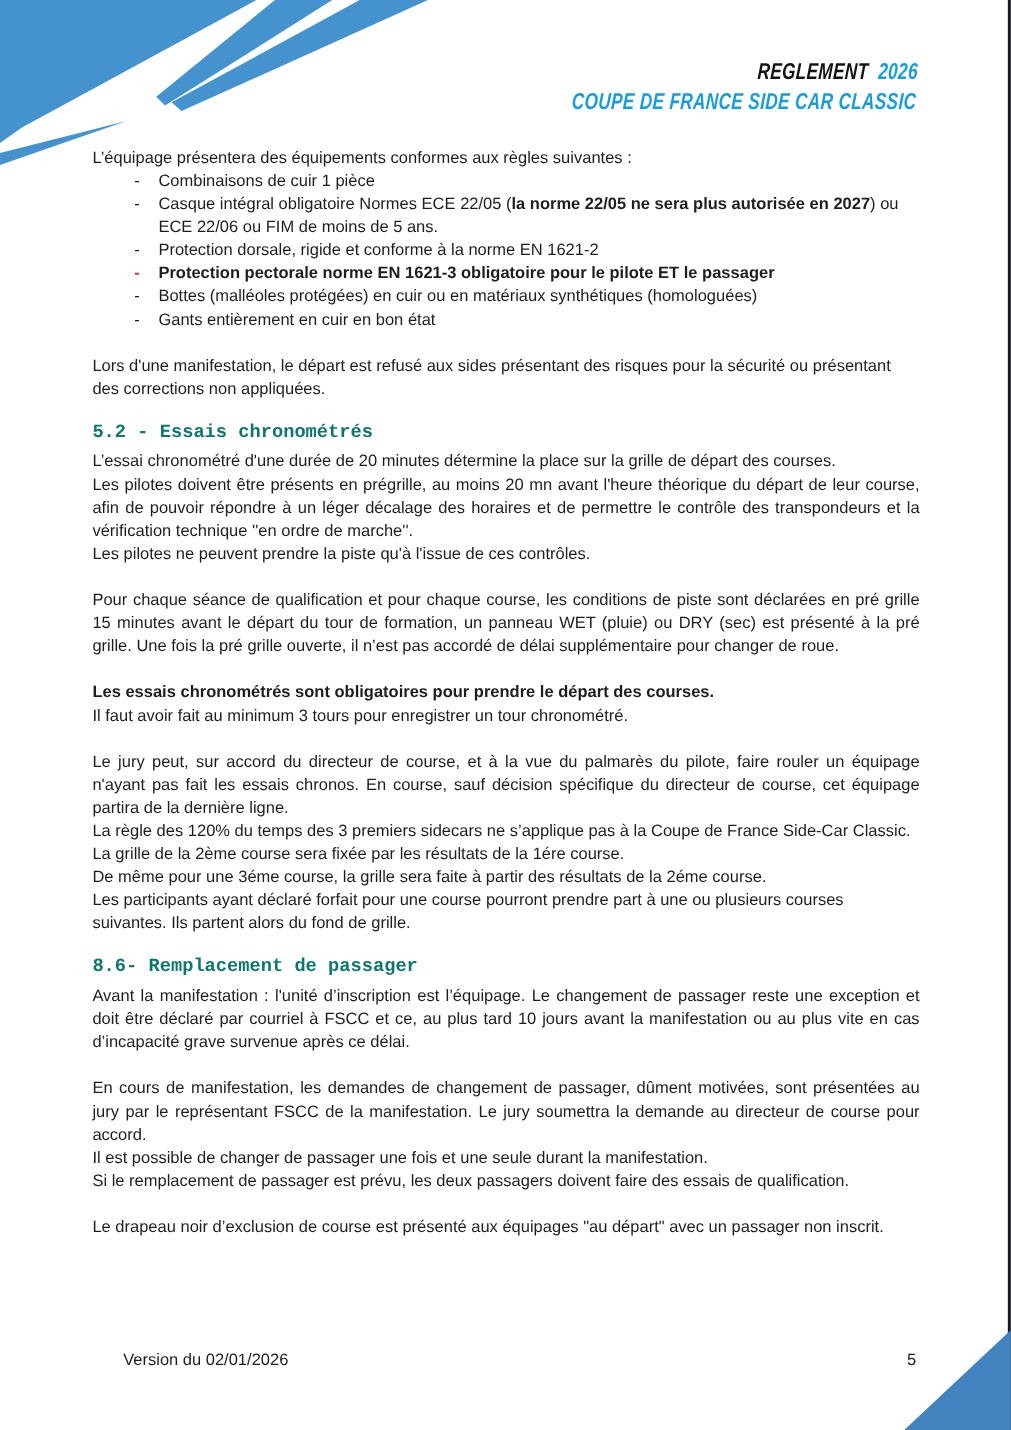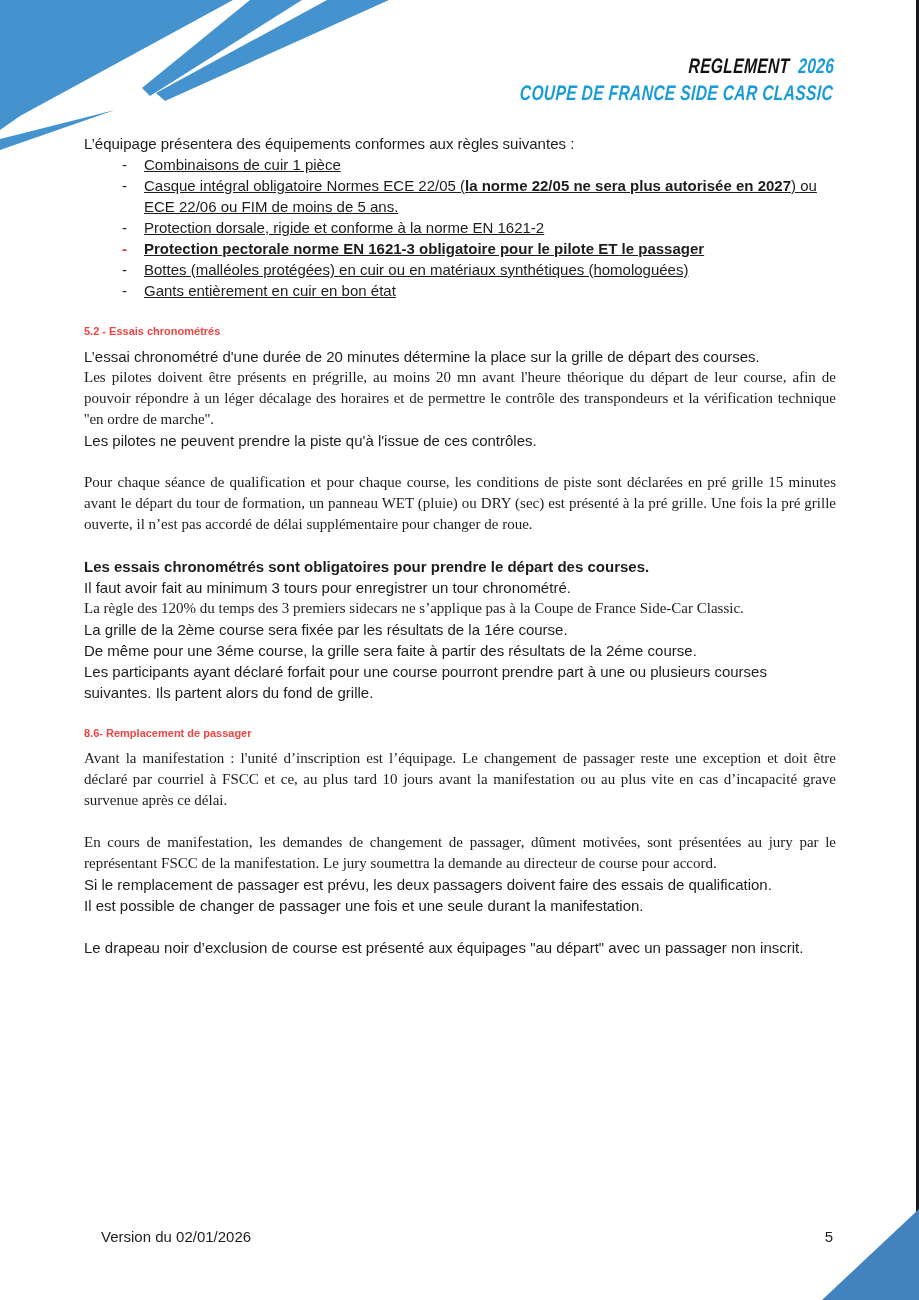--- a/index.html
+++ b/index.html
@@ -20,34 +20,35 @@
   }
   .hdr .line1 { font-size:21px; color:#121212; letter-spacing:0.5px; }
   .hdr .line1 .year { color:#1a9cd8; margin-left:12px; }
   .hdr .line2 { font-size:21px; color:#1a9cd8; letter-spacing:0.5px; }
   
   .content {
     position:absolute; left:84px; top:133px; width:752px;
     font-size:15px; line-height:21px;
   }
   .content p { margin:0; }
-  .j  { text-align:justify;font-family:Liberation Serif, serif; }
+  .j  { text-align:justify; }
   .b  { font-weight:bold; }
   .mt1 { margin-top:21px !important; }
   .mt2 { margin-top:42px !important; }
   h2 {
-    font-size:11px; font-weight:bold; margin:19px 0 4px 0; color:#ef4444;
+    font-size:17px; font-weight:bold; margin:19px 0 4px 0; color:#0f766e;
     line-height:22px;
+    font-family:Liberation Mono, monospace;
   }
   ul.bullets { margin:0; padding:0; list-style:none; }
-  ul.bullets li { position:relative; padding-left:60px;text-decoration:underline; }
+  ul.bullets li { position:relative; padding-left:60px; }
   ul.bullets li::before { content:"-"; position:absolute; left:38px; top:0; }
   ul.bullets li.red-dash::before { color:#e03131; font-weight:bold; }
   
-  .footer-version { position:absolute; left:101px; top:1228px; font-size:15px; }
+  .footer-version { position:absolute; left:112px; top:1228px; font-size:15px; }
   .footer-page { position:absolute; top:1228px; right:86px; font-size:15px; z-index:3; }
 </style>
 </head>
 <body>
 
 <div class="page">
 
   <svg class="swoosh" width="470" height="160" viewBox="0 0 470 160" aria-hidden="true">
     <polygon points="0,0 233,0 20,116 0,130" fill="#4493ce"></polygon>
     <polygon points="0,139 0,150 115,110" fill="#4493ce"></polygon>
@@ -76,44 +77,46 @@
 
     <ul class="bullets">
       <li><span>Combinaisons de cuir 1 pièce</span></li>
       <li><span>Casque intégral obligatoire Normes ECE 22/05 (</span><span class="b">la norme 22/05 ne sera plus autorisée en 2027</span><span>) ou ECE 22/06 ou FIM de moins de 5 ans.</span></li>
       <li><span>Protection dorsale, rigide et conforme à la norme EN 1621-2</span></li>
       <li class="red-dash b"><span class="b">Protection pectorale norme EN 1621-3 obligatoire pour le pilote ET le passager</span></li>
       <li><span>Bottes (malléoles protégées) en cuir ou en matériaux synthétiques (homologuées)</span></li>
       <li><span>Gants entièrement en cuir en bon état</span></li>
     </ul>
 
+    <p class="mt1">Lors d'une manifestation, le départ est refusé aux sides présentant des risques pour la sécurité ou présentant des corrections non appliquées.</p>
 
     <h2>5.2 - Essais chronométrés</h2>
     <p>L’essai chronométré d'une durée de 20 minutes détermine la place sur la grille de départ des courses.</p>
     <p class="j">Les pilotes doivent être présents en prégrille, au moins 20 mn avant l'heure théorique du départ de leur course, afin de pouvoir répondre à un léger décalage des horaires et de permettre le contrôle des transpondeurs et la vérification technique ''en ordre de marche''.</p>
     <p>Les pilotes ne peuvent prendre la piste qu'à l'issue de ces contrôles.</p>
 
     <p class="mt1 j">Pour chaque séance de qualification et pour chaque course, les conditions de piste sont déclarées en pré grille 15 minutes avant le départ du tour de formation, un panneau WET (pluie) ou DRY (sec) est présenté à la pré grille. Une fois la pré grille ouverte, il n’est pas accordé de délai supplémentaire pour changer de roue.</p>
 
     <p class="mt1 b">Les essais chronométrés sont obligatoires pour prendre le départ des courses.</p>
     <p>Il faut avoir fait au minimum 3 tours pour enregistrer un tour chronométré.</p>
 
+    <p class="mt1 j">Le jury peut, sur accord du directeur de course, et à la vue du palmarès du pilote, faire rouler un équipage n'ayant pas fait les essais chronos. En course, sauf décision spécifique du directeur de course, cet équipage partira de la dernière ligne.</p>
     <p class="j">La règle des 120% du temps des 3 premiers sidecars ne s’applique pas à la Coupe de France Side-Car Classic.</p>
 
     <p>La grille de la 2ème course sera fixée par les résultats de la 1ére course.</p>
     <p>De même pour une 3éme course, la grille sera faite à partir des résultats de la 2éme course.</p>
     <p>Les participants ayant déclaré forfait pour une course pourront prendre part à une ou plusieurs courses suivantes. Ils partent alors du fond de grille.</p>
 
 
     <h2>8.6- Remplacement de passager</h2>
     <p class="j">Avant la manifestation : l'unité d’inscription est l’équipage. Le changement de passager reste une exception et doit être déclaré par courriel à FSCC et ce, au plus tard 10 jours avant la manifestation ou au plus vite en cas d’incapacité grave survenue après ce délai.</p>
 
     <p class="mt1 j">En cours de manifestation, les demandes de changement de passager, dûment motivées, sont présentées au jury par le représentant FSCC de la manifestation. Le jury soumettra la demande au directeur de course pour accord.</p>
+    <p>Il est possible de changer de passager une fois et une seule durant la manifestation.</p>
     <p>Si le remplacement de passager est prévu, les deux passagers doivent faire des essais de qualification.</p>
-    <p>Il est possible de changer de passager une fois et une seule durant la manifestation.</p>
 
     <p class="mt1">Le drapeau noir d’exclusion de course est présenté aux équipages "au départ" avec un passager non inscrit.</p>
 
   </div>
 
   <div class="footer-version">Version du 02/01/2026</div>
   <div class="footer-page">5</div>
 
 </div>
 

